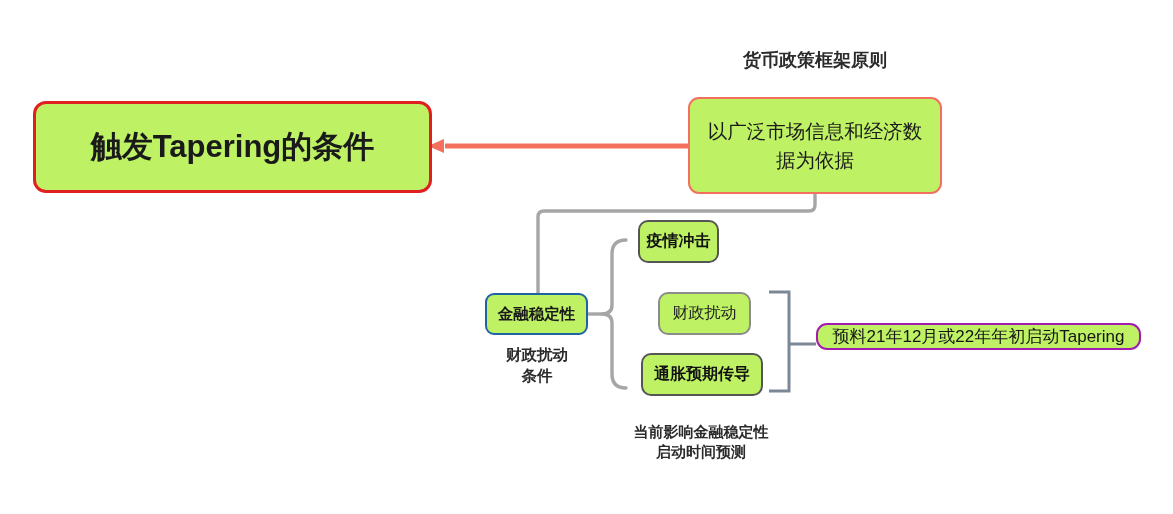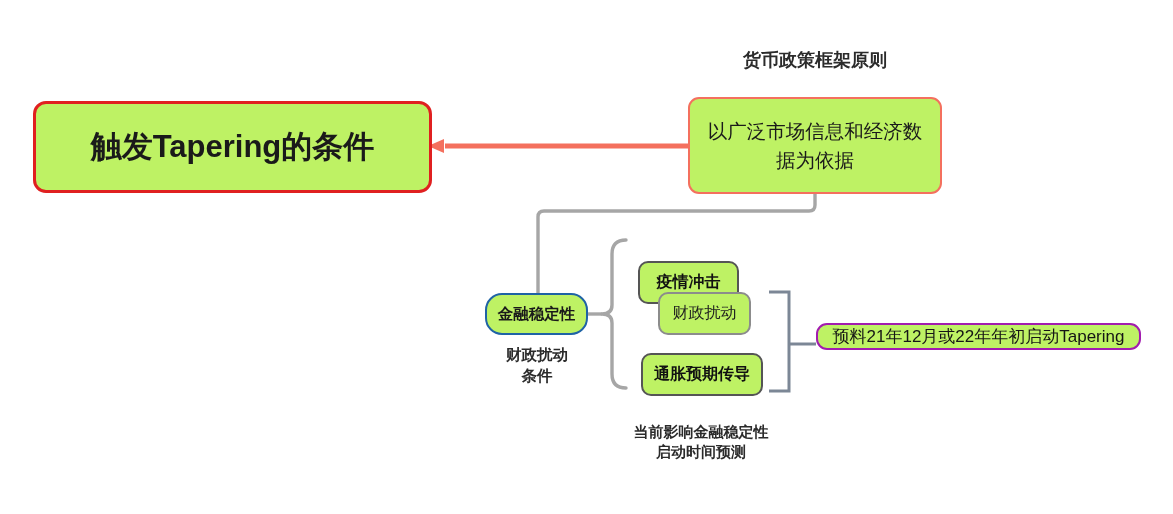--- a/index.html
+++ b/index.html
@@ -60,38 +60,37 @@
     line-height: 1.48;
     padding: 16px 10px;
   }
   
   #node-stability {
     left: 485px;
     top: 293px;
     width: 103px;
     height: 42px;
     border: 2.5px solid #1f63a5;
-    border-radius: 17px;
+    border-radius: 9px;
     font-size: 15.5px;
     font-weight: 600;
   }
   
   .node-factor {
     border-radius: 10px;
     font-size: 16px;
     font-weight: bold;
     color: #111111;
   }
   #node-factor-0 {
     left: 638px;
     top: 220px;
-    width: 101px;
+    width: 81px;
     height: 43px;
     border: 2.5px solid #555555;
-    margin-top: 41px;
   }
   #node-factor-1 {
     left: 638px;
     top: 292px;
     width: 93px;
     height: 43px;
     border: 2.5px solid #8c8c8c;
     font-weight: 500;
     color: #1f1f1f;
     margin-left: 20px;

